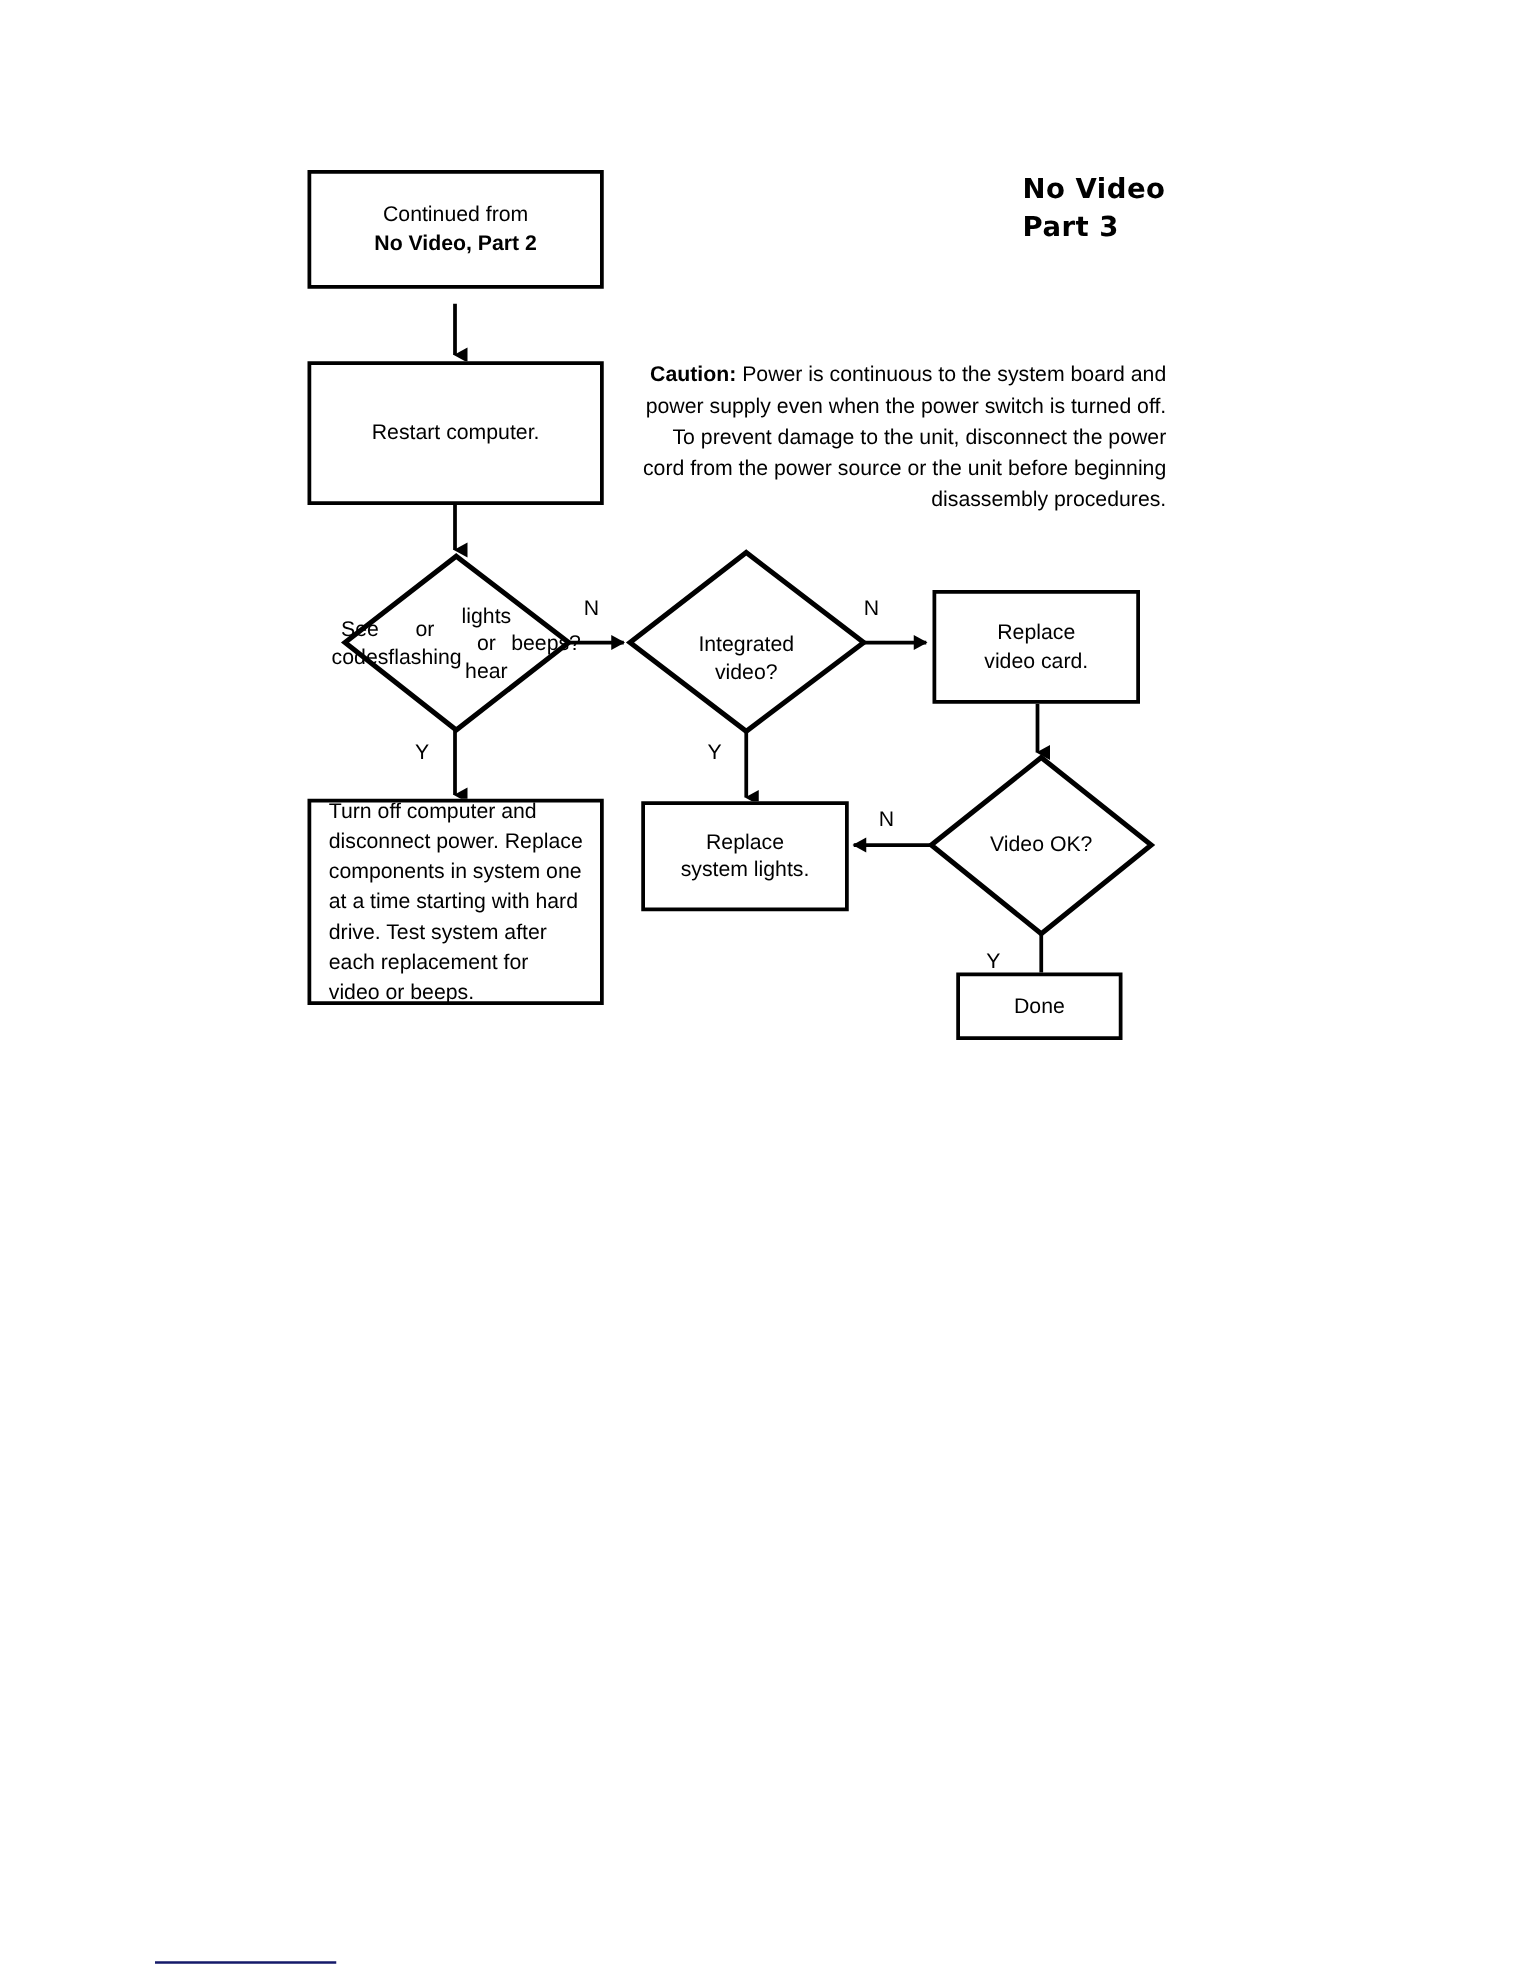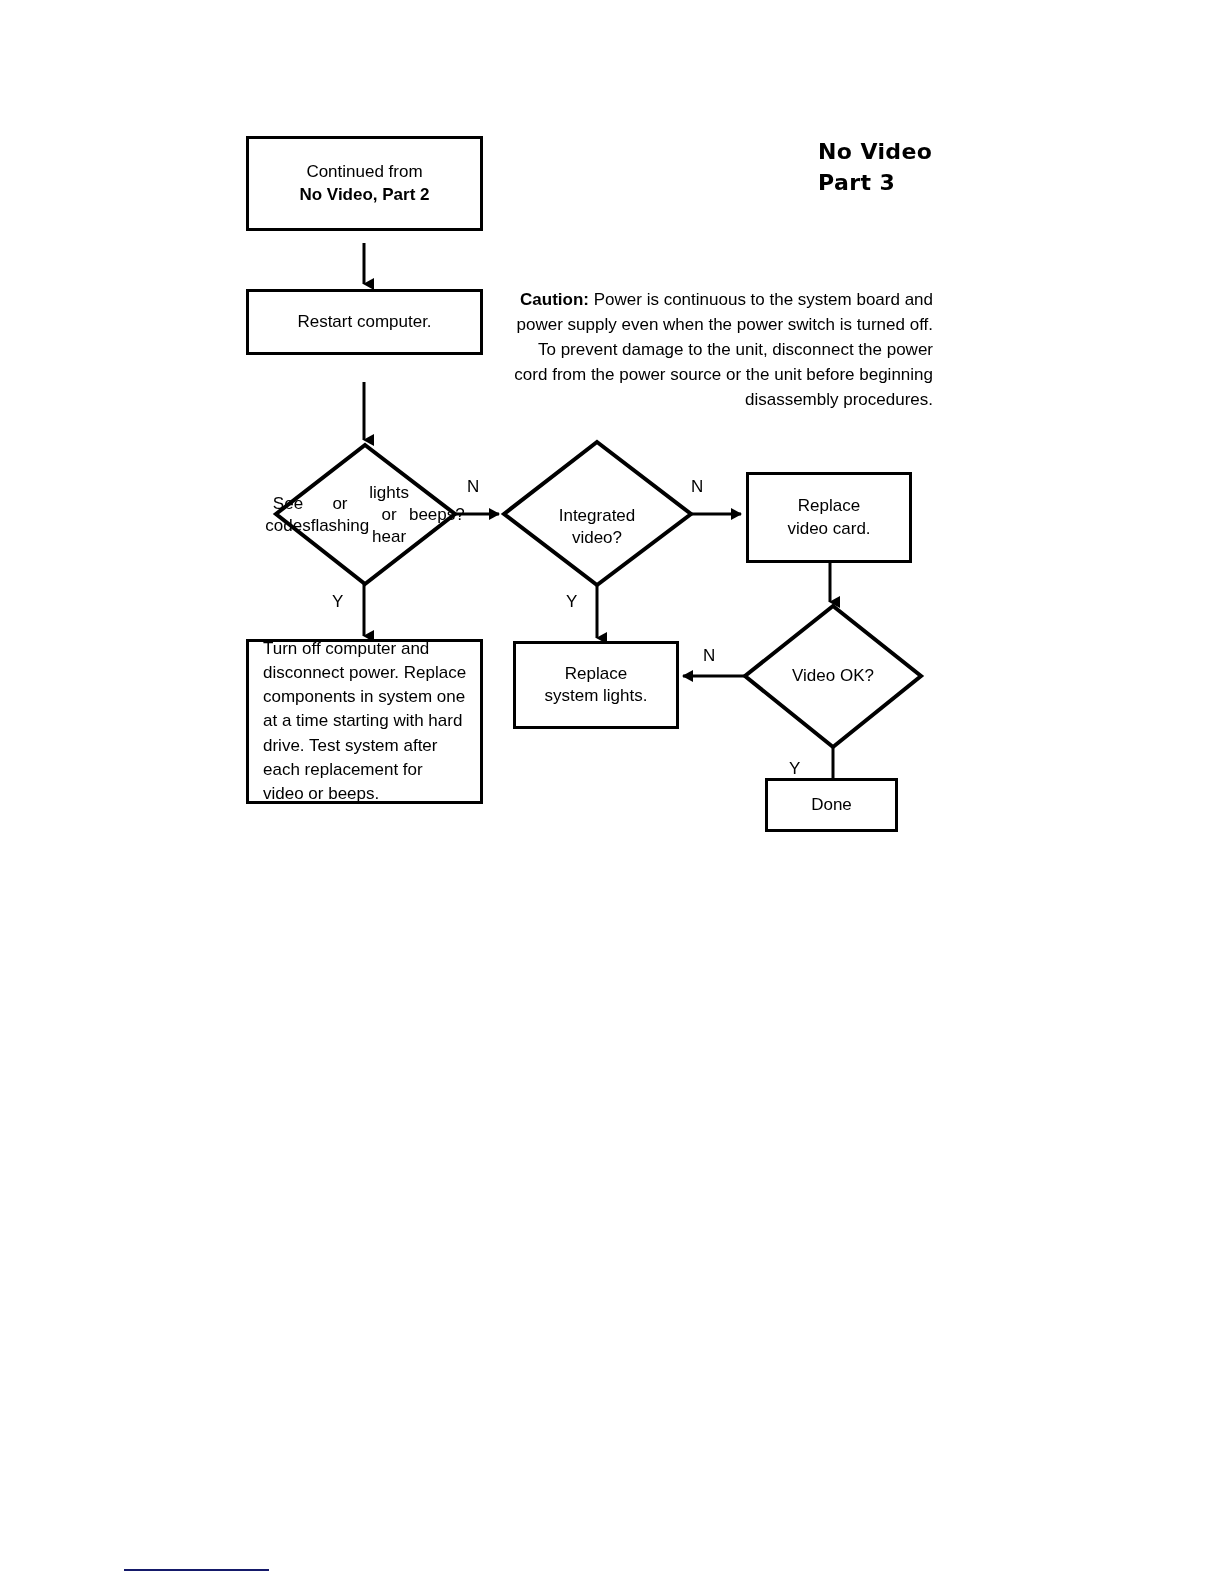--- a/index.html
+++ b/index.html
@@ -138,21 +138,21 @@
 
   <div class="caution-block" style="left:513px; top:288px;">
     <b>Caution:</b><span> Power is continuous to the system board and power supply even when the power switch is turned off. To prevent damage to the unit, disconnect the power cord from the power source or the unit before beginning disassembly procedures.</span>
   </div>
 
   <div class="node proc-box" style="left:246px; top:136px; width:237px; height:95px; flex-direction:column;">
     <div>Continued from</div>
     <div class="bold-line">No Video, Part 2</div>
   </div>
 
-  <div class="node proc-box" style="left:246px; top:289px; width:237px; height:66px;">
+  <div class="node proc-box" style="left:246px; top:289px; width:237px; height:115px;">
     <span>Restart computer.</span>
   </div>
 
   <div class="diamond-label" style="left:286px; top:466px; width:158px; height:98px; flex-direction:row;">
     <div>See codes</div>
     <div>or flashing</div>
     <div>lights or hear</div>
     <div>beeps?</div>
   </div>
 

